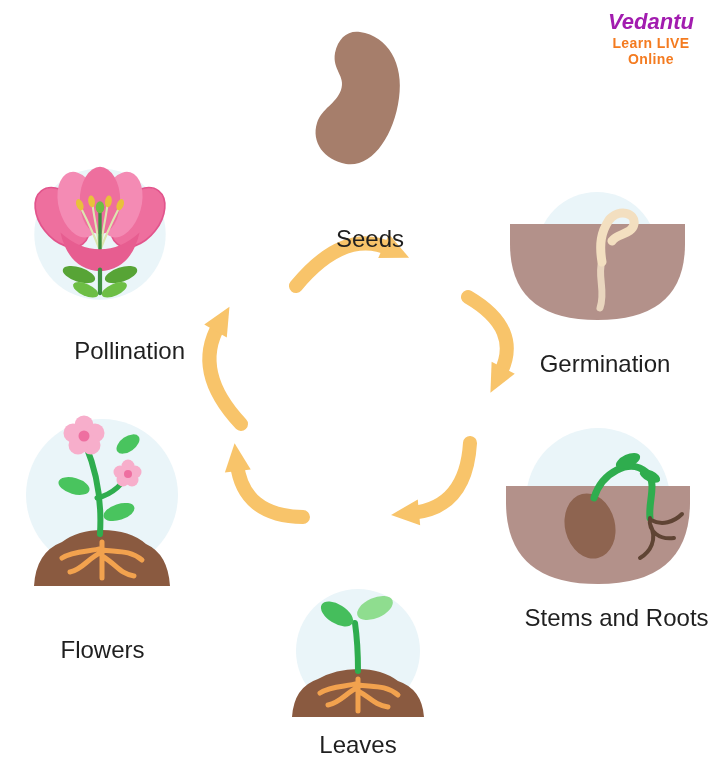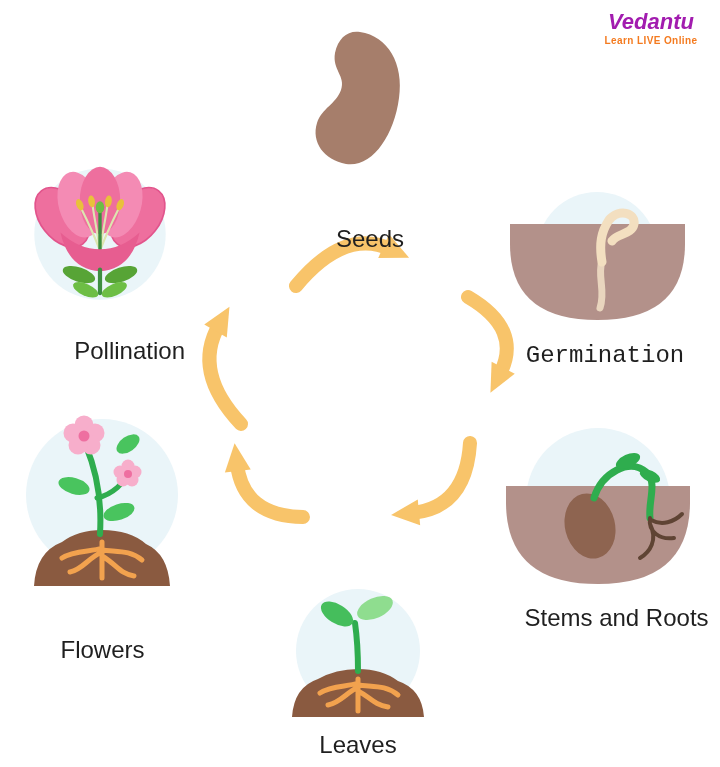--- a/index.html
+++ b/index.html
@@ -2,21 +2,21 @@
 <html><head>
 <meta charset="utf-8">
 <style>
   html,body{margin:0;padding:0;background:#ffffff;}
   .canvas{
     position:relative;width:720px;height:767px;background:#ffffff;
     font-family:"Liberation Sans", sans-serif;overflow:hidden;
   }
   .brand{position:absolute;top:10px;right:14px;width:110px;text-align:center;}
   .brand-name{font-size:22px;font-weight:700;font-style:italic;color:#a21caf;line-height:1.05;}
-  .brand-tagline{font-size:10px;font-weight:700;color:#F47B20;letter-spacing:.4px;margin-top:2px;}
+  .brand-tagline{font-size:14px;font-weight:700;color:#F47B20;letter-spacing:.4px;margin-top:2px;}
   .title{
     position:absolute;left:235px;top:316px;width:250px;text-align:center;
     font-size:35px;color:#3c3c3c;font-weight:500;line-height:1.3;
   }
   .stage-label{
     position:absolute;text-align:center;font-size:24px;color:#1f1f1f;font-weight:400;
   }
   .illus{position:absolute;}
   .arrows{position:absolute;left:0;top:0;pointer-events:none;}
 </style>
@@ -49,21 +49,21 @@
              C20 82 34 78 39 64 C44 50 30 44 33 27 C36 12 46 4 58 6 Z" fill="#A67E6B"></path>
   </svg>
   <div class="stage-label" style="left:295px;top:197px;width:150px;margin-top:28px;">Seeds</div>
 
   <svg class="illus" style="left:505px;top:192px;" width="185" height="135" viewBox="0 0 185 135">
     <circle cx="92" cy="60" r="60" fill="#EAF5F9"></circle>
     <path d="M5 32 H180 V52 Q180 128 92.5 128 Q5 128 5 52 Z" fill="#B3918A"></path>
     <path d="M97 68 C92 86 101 98 95 116" stroke="#E9D5BE" stroke-width="7" fill="none" stroke-linecap="round"></path>
     <path d="M97 70 C94 52 96 40 104 28 C114 16 131 21 129 32 C127 43 112 41 107 49" stroke="#F3DFC0" stroke-width="9" fill="none" stroke-linecap="round"></path>
   </svg>
-  <div class="stage-label" style="left:510px;top:342px;width:190px;font-family:Liberation Mono, monospace;">Germination</div>
+  <div class="stage-label" style="left:510px;top:350px;width:190px;">Germination</div>
 
   <svg class="illus" style="left:498px;top:428px;" width="200" height="165" viewBox="0 0 200 165">
     <circle cx="100" cy="72" r="72" fill="#EAF5F9"></circle>
     <path d="M8 58 H192 V74 Q192 156 100 156 Q8 156 8 74 Z" fill="#B3918A"></path>
     <ellipse cx="92" cy="98" rx="25" ry="33" fill="#8E6450" transform="rotate(-14 92 98)"></ellipse>
     <path d="M96 70 C104 44 132 30 148 44 C160 55 150 72 152 90" stroke="#2FAD4E" stroke-width="7" fill="none" stroke-linecap="round"></path>
     <ellipse cx="130" cy="33" rx="13" ry="6.5" fill="#2FAD4E" transform="rotate(-25 130 33)"></ellipse>
     <ellipse cx="152" cy="48" rx="11" ry="5.5" fill="#2FAD4E" transform="rotate(25 152 48)"></ellipse>
     <path d="M152 90 C150 104 162 112 176 110 M152 96 C160 112 152 124 142 130 M153 92 C164 98 176 94 184 86" stroke="#5F4434" stroke-width="4" fill="none" stroke-linecap="round"></path>
   </svg>

